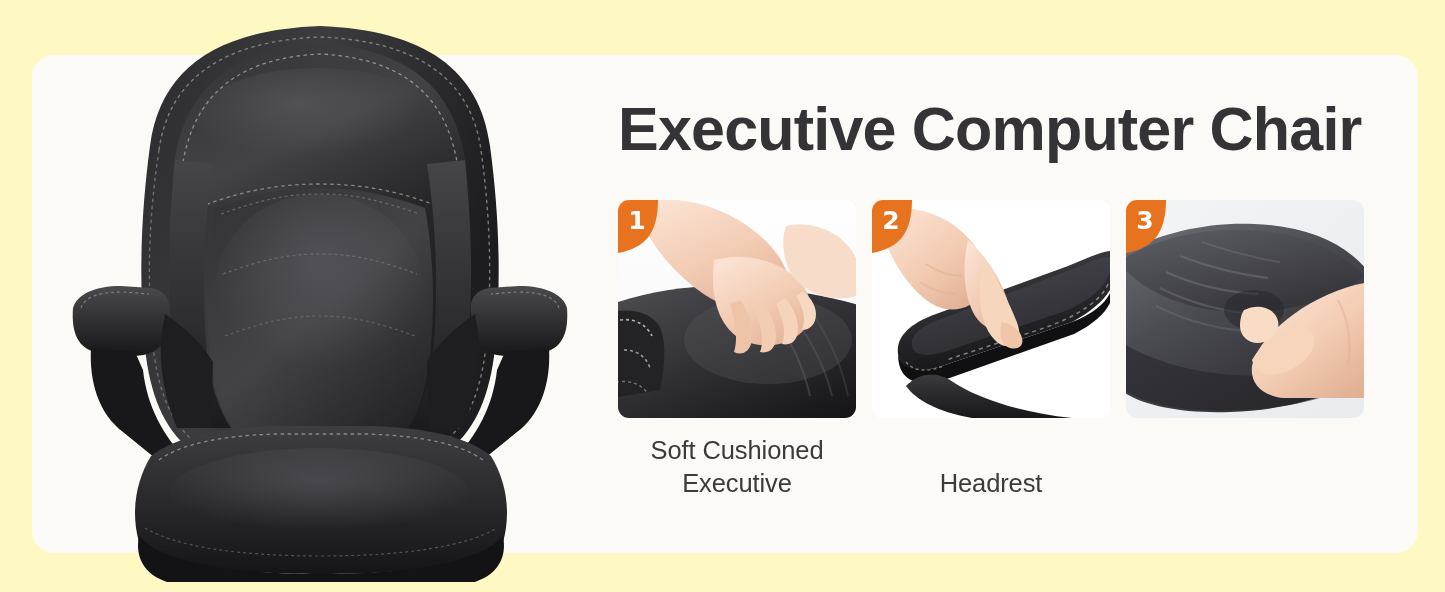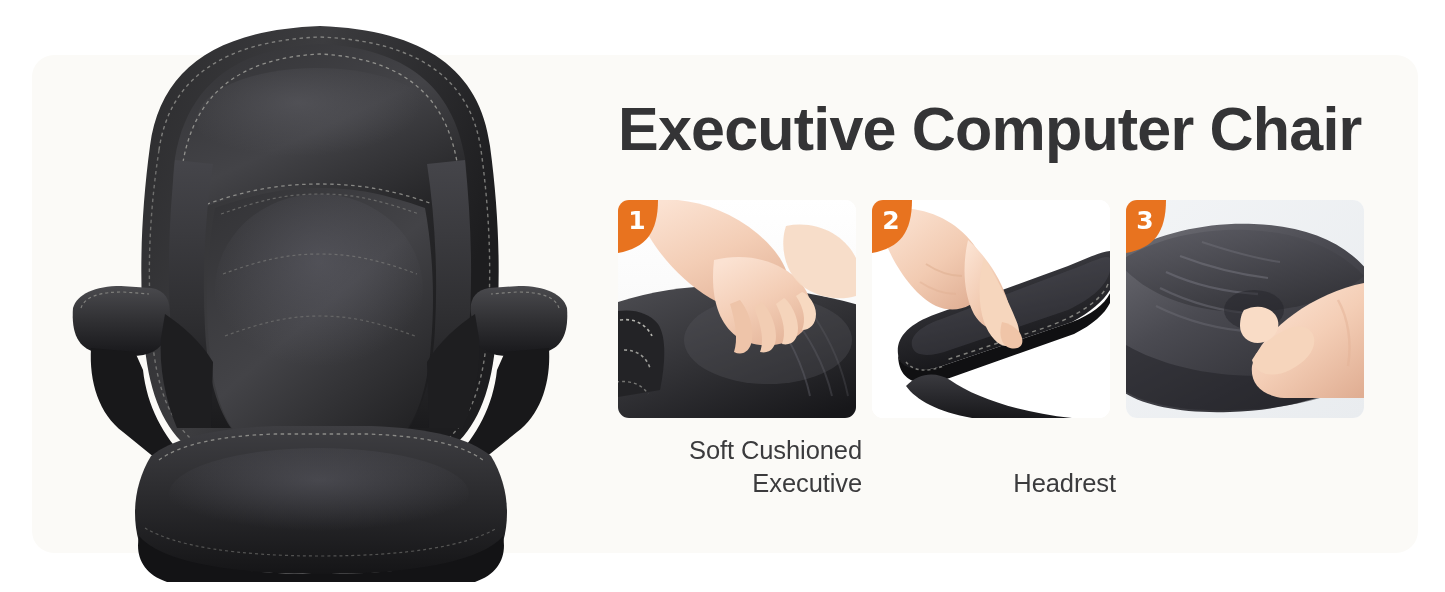--- a/index.html
+++ b/index.html
@@ -12,21 +12,21 @@
     overflow: hidden;
     background: #e8e4dd;
     font-family: "Liberation Sans", sans-serif;
     -webkit-font-smoothing: antialiased;
   }
 
   .banner {
     position: relative;
     width: 1445px;
     height: 592px;
-    background: #ffffff;
+    background: #fef9c3;
     overflow: hidden;
   }
 
   
   .card {
     position: absolute;
     left: 32px;
     top: 55px;
     width: 1386px;
     height: 498px;
@@ -114,21 +114,21 @@
     font-size: 25px;
     font-weight: 700;
     color: #ffffff;
     line-height: 1;
     font-family: "DejaVu Sans", sans-serif;
   }
 
   .caption {
     margin-top: 16px;
     width: 250px;
-    text-align: right;
+    text-align: center;
     font-size: 25.5px;
     line-height: 1.28;
     font-weight: 400;
     color: #3b3b3d;
     letter-spacing: -0.1px;
   }
 </style>
 </head>
 <body>
 

